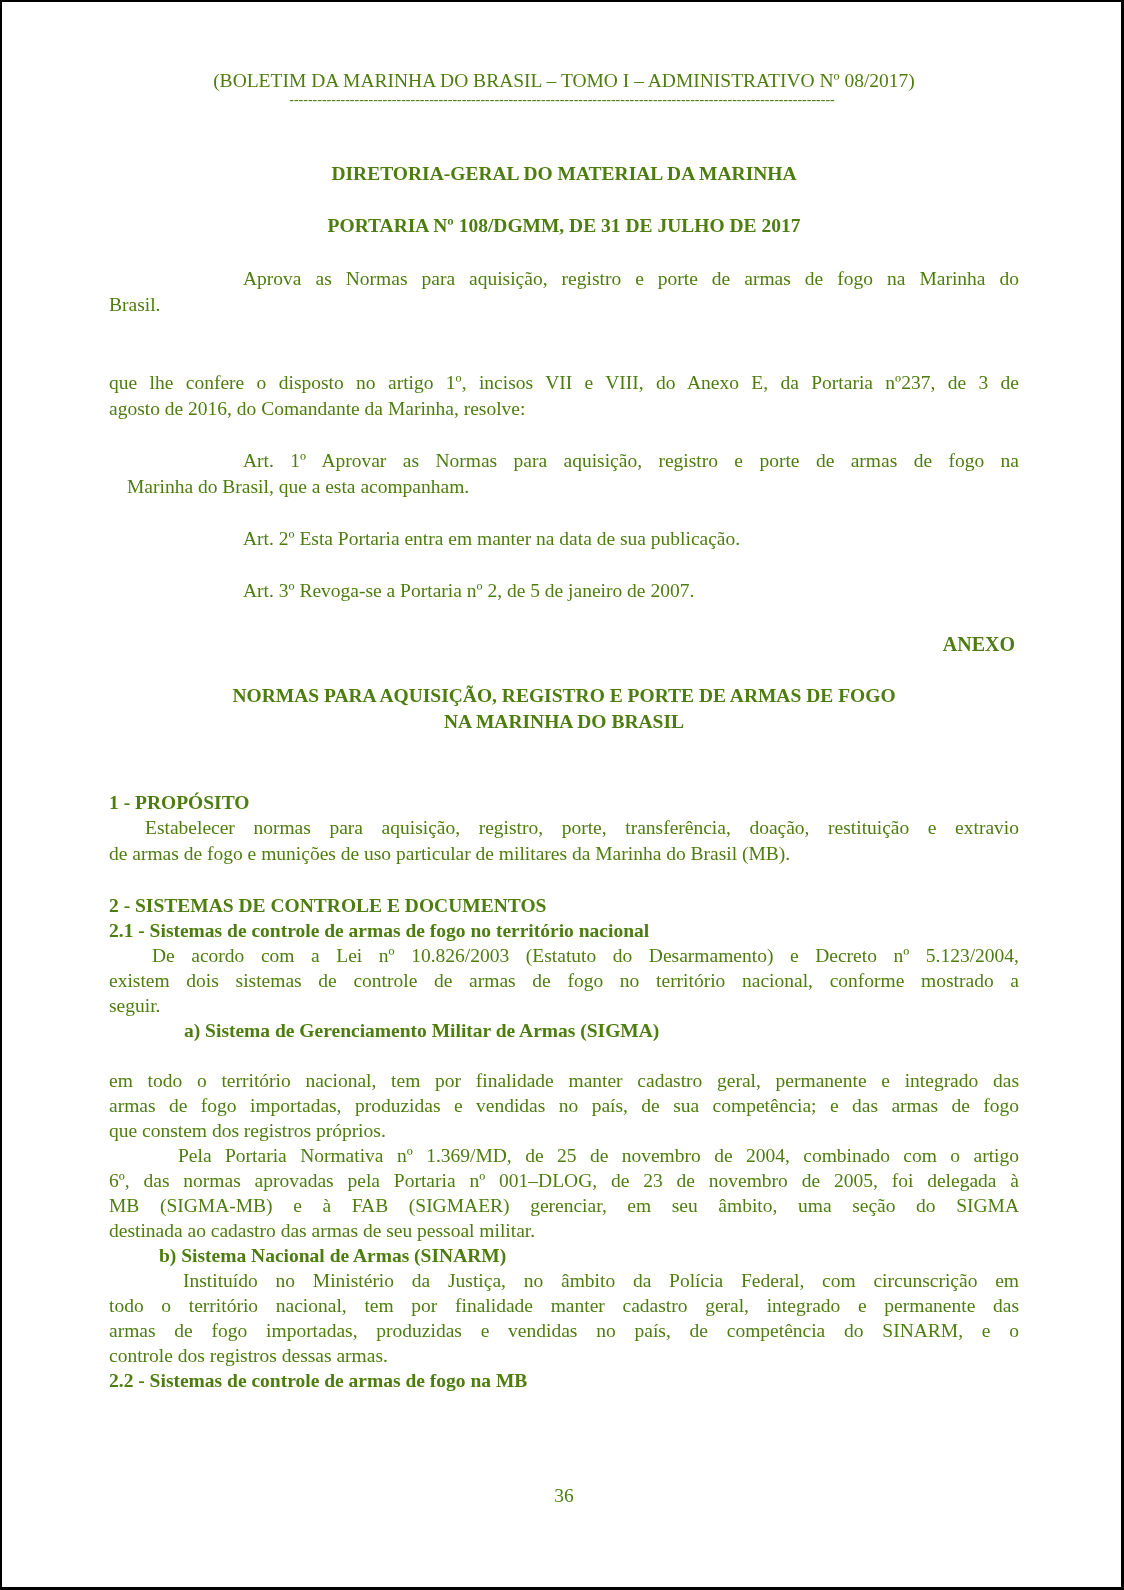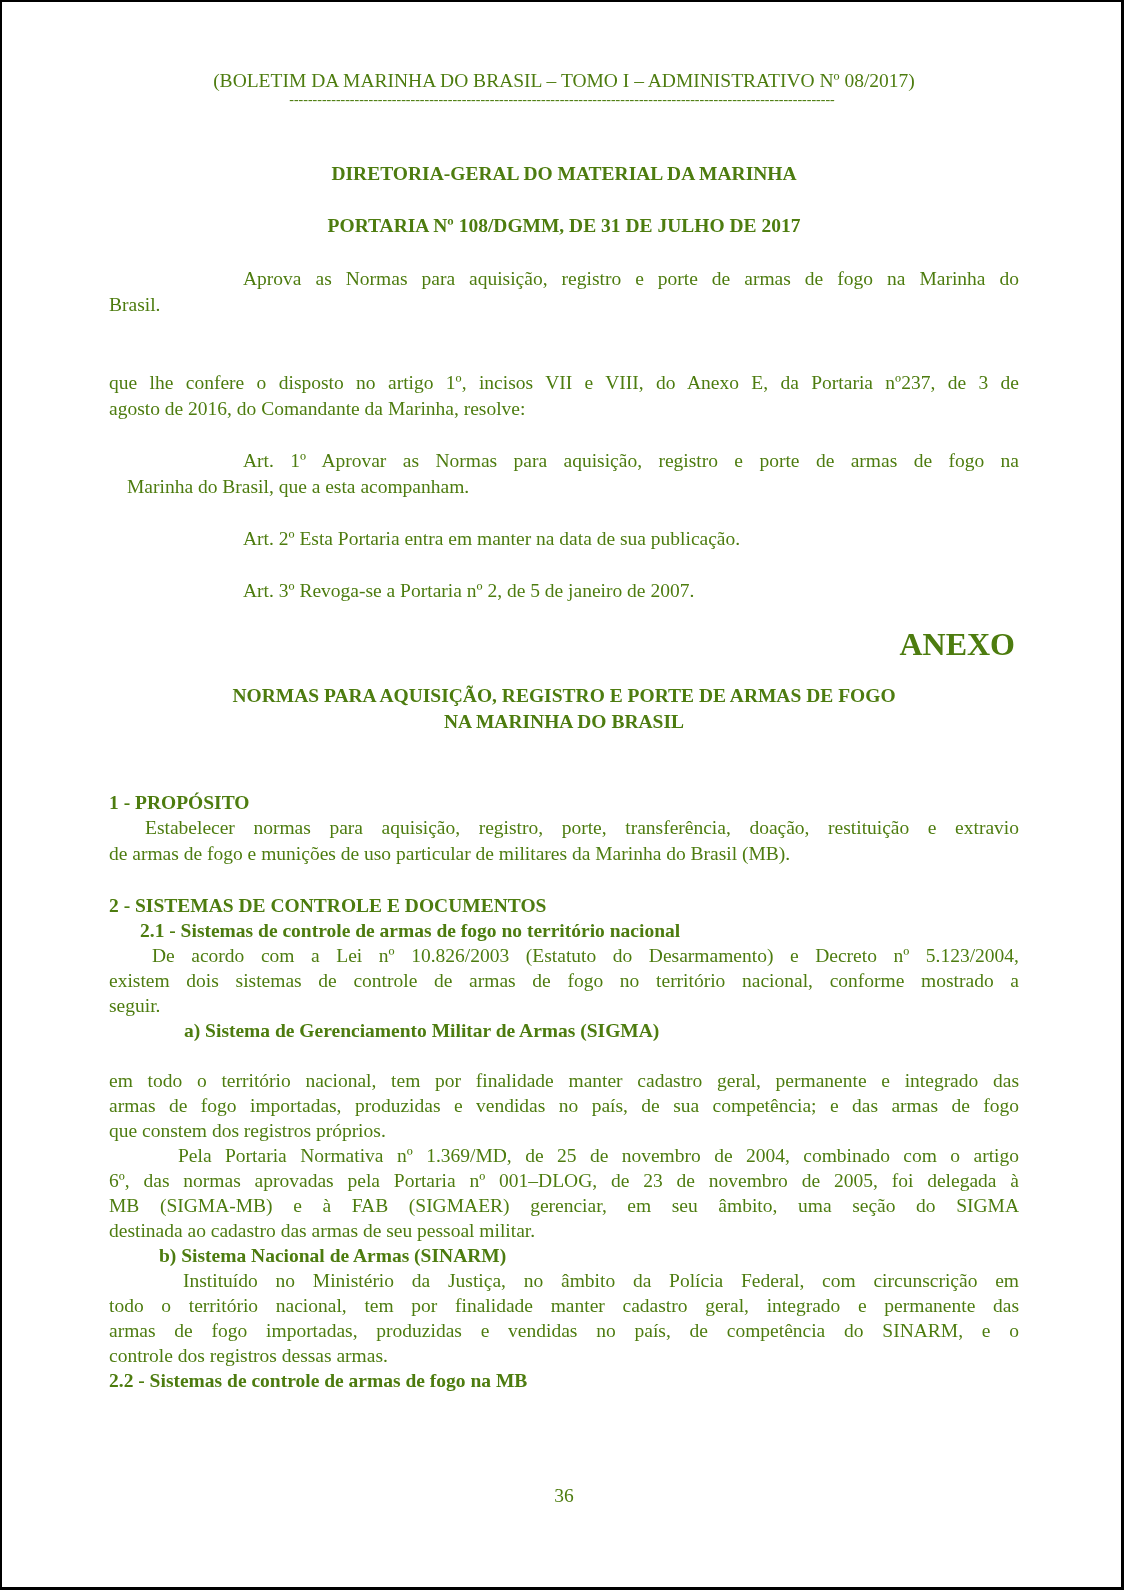--- a/index.html
+++ b/index.html
@@ -32,30 +32,30 @@
   <div class="abs txt line" style="left:107px; top:290px;">Brasil.</div>
 
   <div class="abs txt justline" style="left:107px; width:910px; top:368px;">que lhe confere o disposto no artigo 1º, incisos VII e VIII, do Anexo E, da Portaria nº237, de 3 de</div>
   <div class="abs txt line" style="left:107px; top:394px;">agosto de 2016, do Comandante da Marinha, resolve:</div>
 
   <div class="abs txt justline" style="left:241px; width:776px; top:446px;">Art. 1º Aprovar as Normas para aquisição, registro e porte de armas de fogo na</div>
   <div class="abs txt line" style="left:107px; top:472px;margin-left:18px;">Marinha do Brasil, que a esta acompanham.</div>
   <div class="abs txt line" style="left:241px; top:524px;">Art. 2º Esta Portaria entra em manter na data de sua publicação.</div>
   <div class="abs txt line" style="left:241px; top:576px;">Art. 3º Revoga-se a Portaria nº 2, de 5 de janeiro de 2007.</div>
 
-  <div class="abs bold" style="right:106px; top:627px; font-size:32px; line-height:30px;">ANEXO</div>
+  <div class="abs bold" style="right:106px; top:627px; font-size:20px; line-height:30px;">ANEXO</div>
   <div class="abs txt center bold" style="left:0; width:1124px; top:681px;">NORMAS PARA AQUISIÇÃO, REGISTRO E PORTE DE ARMAS DE FOGO</div>
   <div class="abs txt center bold" style="left:0; width:1124px; top:707px;">NA MARINHA DO BRASIL</div>
 
   <div class="abs txt bold line" style="left:107px; top:788px;">1 - PROPÓSITO</div>
   <div class="abs txt justline" style="left:143px; width:874px; top:813px;">Estabelecer normas para aquisição, registro, porte, transferência, doação, restituição e extravio</div>
   <div class="abs txt line" style="left:107px; top:839px;">de armas de fogo e munições de uso particular de militares da Marinha do Brasil (MB).</div>
 
   <div class="abs txt bold line" style="left:107px; top:891px;">2 - SISTEMAS DE CONTROLE E DOCUMENTOS</div>
-  <div class="abs txt bold line" style="left:107px; top:916px;margin-left:31px;">2.1 - Sistemas de controle de armas de fogo no território nacional</div>
+  <div class="abs txt bold line" style="left:107px; top:916px;">2.1 - Sistemas de controle de armas de fogo no território nacional</div>
   <div class="abs txt justline" style="left:150px; width:867px; top:941px;">De acordo com a Lei nº 10.826/2003 (Estatuto do Desarmamento) e Decreto nº 5.123/2004,</div>
   <div class="abs txt justline" style="left:107px; width:910px; top:966px;">existem dois sistemas de controle de armas de fogo no território nacional, conforme mostrado a</div>
   <div class="abs txt line" style="left:107px; top:991px;">seguir.</div>
 
   <div class="abs txt bold line" style="left:153px; top:1016px;margin-left:29px;">a) Sistema de Gerenciamento Militar de Armas (SIGMA)</div>
   <div class="abs txt justline" style="left:107px; width:910px; top:1066px;">em todo o território nacional, tem por finalidade manter cadastro geral, permanente e integrado das</div>
   <div class="abs txt justline" style="left:107px; width:910px; top:1091px;">armas de fogo importadas, produzidas e vendidas no país, de sua competência; e das armas de fogo</div>
   <div class="abs txt line" style="left:107px; top:1116px;">que constem dos registros próprios.</div>
 
   <div class="abs txt justline" style="left:176px; width:841px; top:1141px;">Pela Portaria Normativa nº 1.369/MD, de 25 de novembro de 2004, combinado com o artigo</div>

